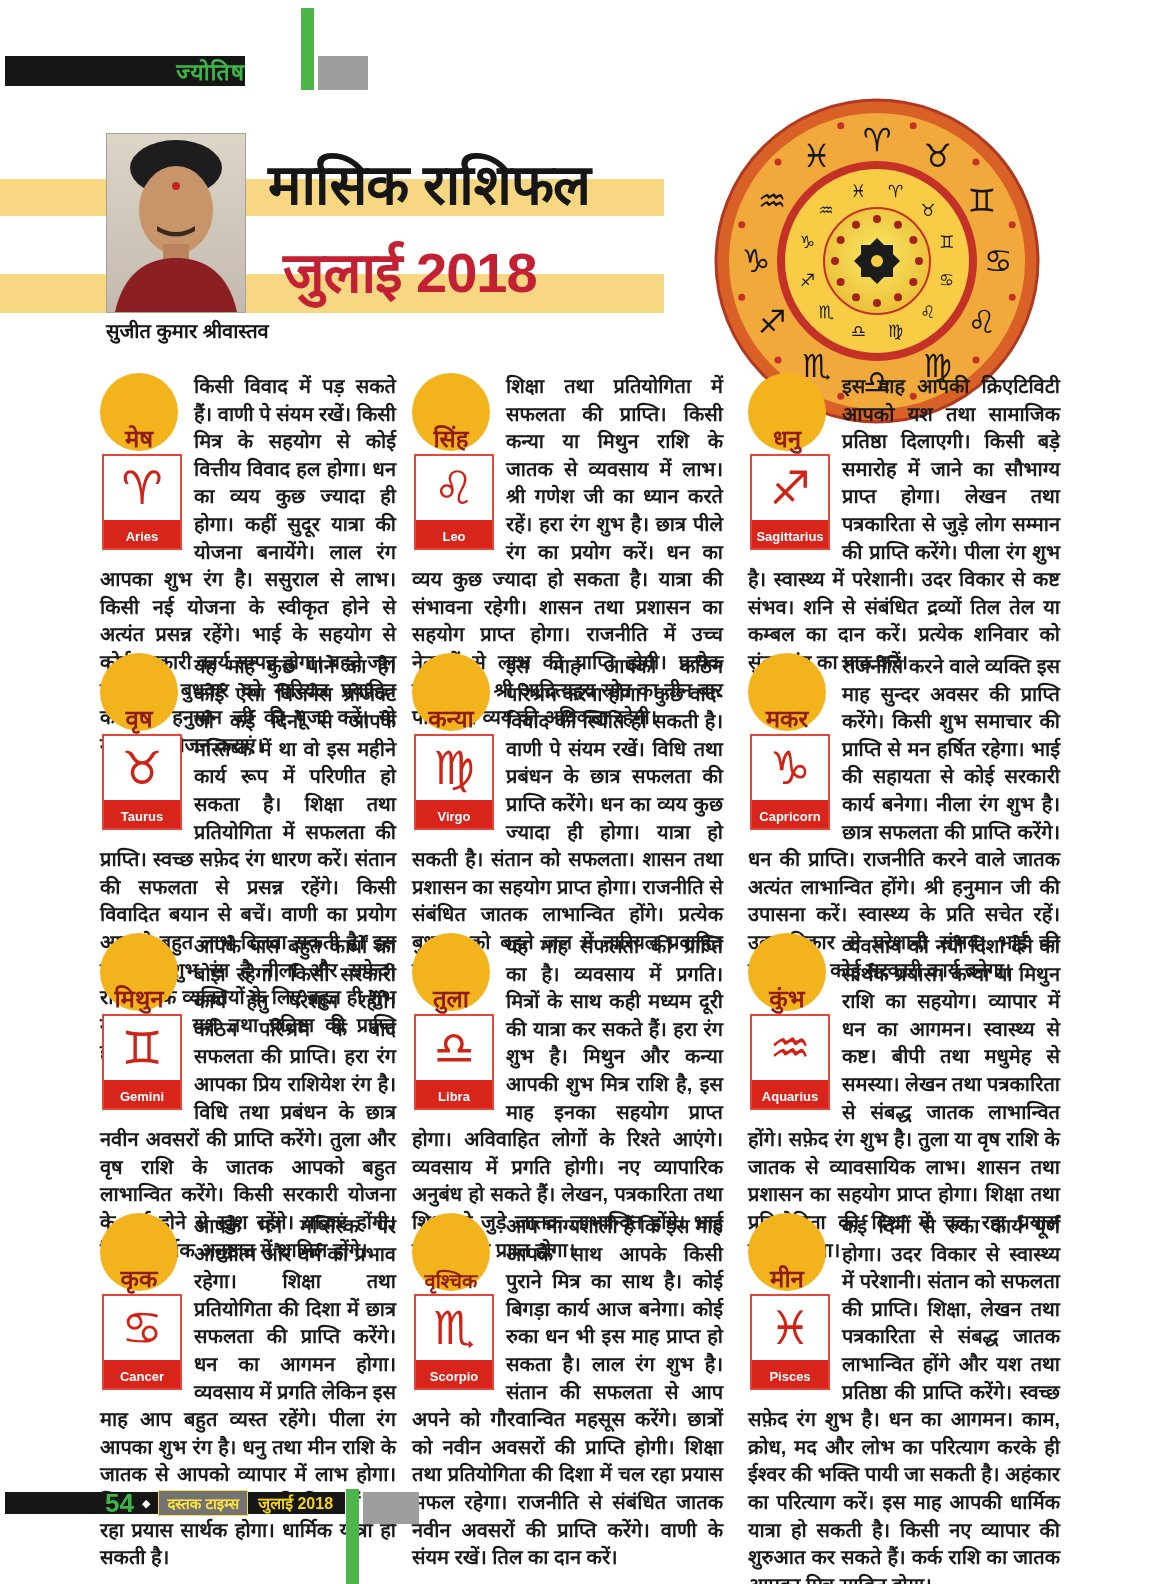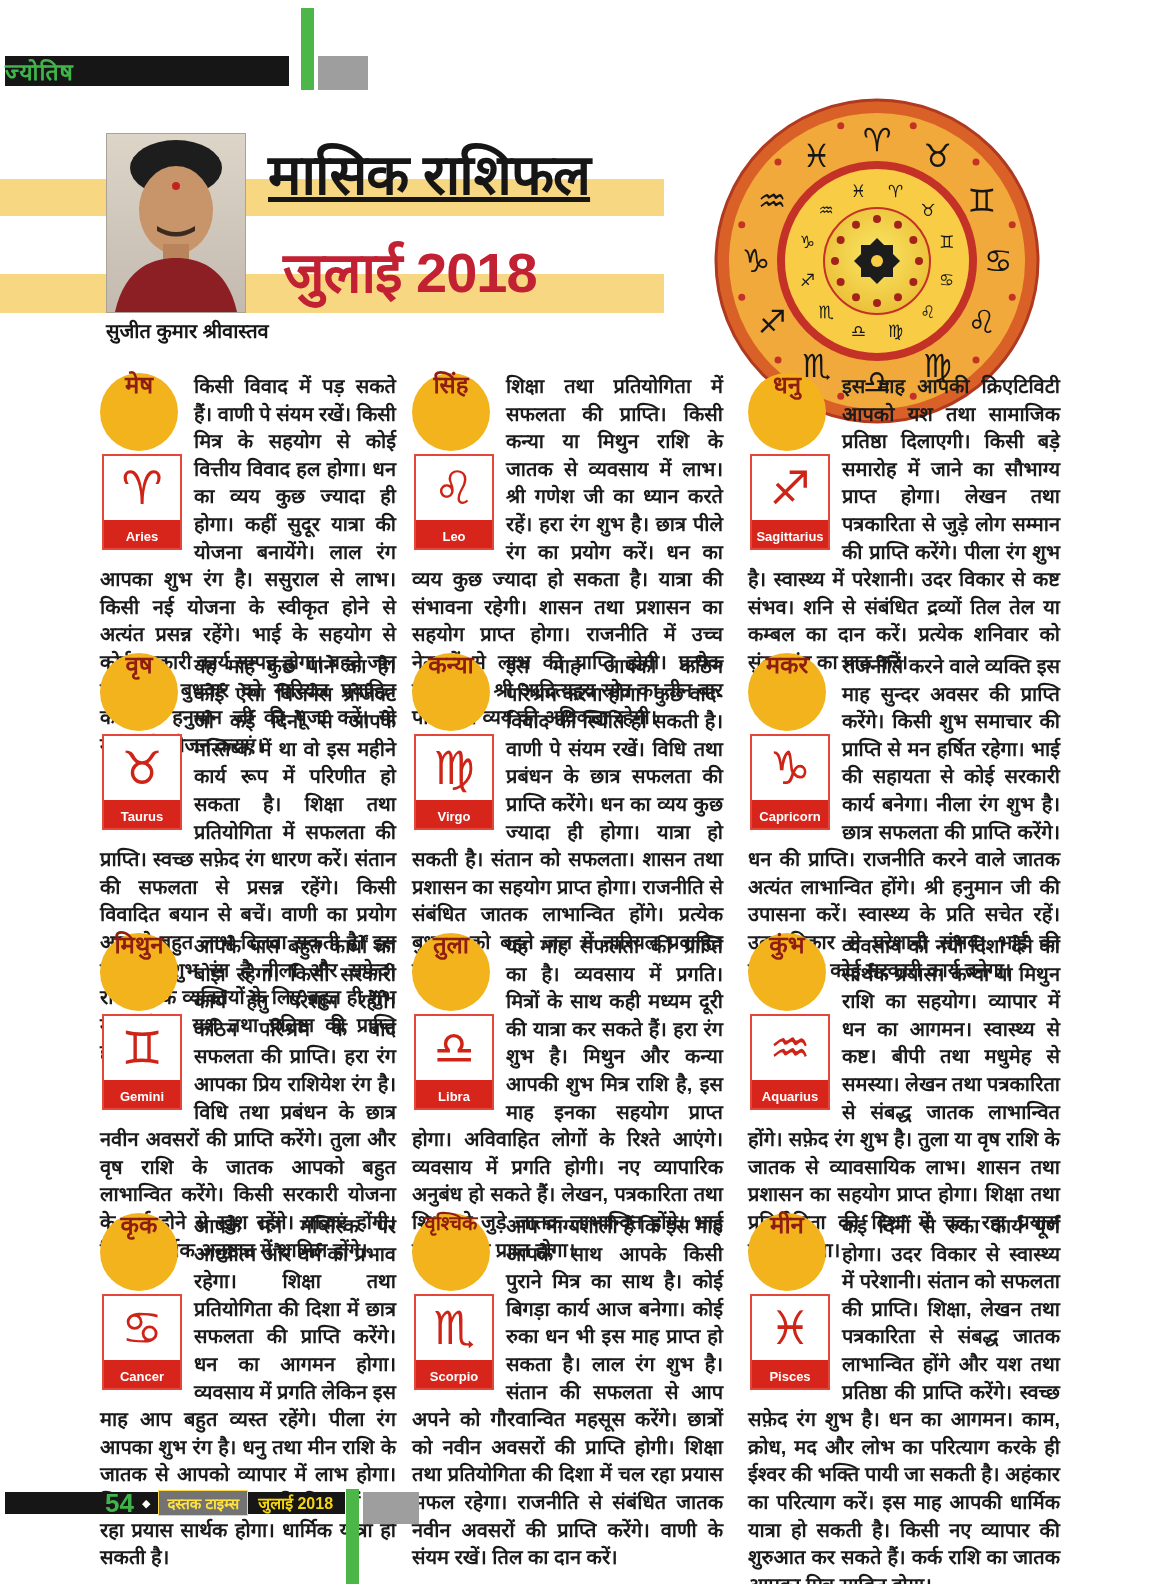--- a/index.html
+++ b/index.html
@@ -4,43 +4,43 @@
 <style>
   html,body{margin:0;padding:0;}
   body{
     width:1152px;height:1584px;position:relative;background:#ffffff;
     font-family:"Liberation Sans","DejaVu Sans",sans-serif;color:#1b1b1b;
     overflow:hidden;
   }
   .abs{position:absolute;}
 
   
-  .hdr-bar{left:5px;top:56px;width:284px;height:30px;background:#161616;
-    display:flex;align-items:center;justify-content:flex-start;}
+  .hdr-bar{left:5px;top:56px;width:240px;height:30px;background:#161616;
+    display:flex;align-items:center;justify-content:flex-end;}
   .hdr-label{color:#3fb549;font-size:23px;font-weight:bold;letter-spacing:1px;}
   .green-vbar{width:13px;background:#4cb748;}
   .gv-top{left:301px;top:8px;height:82px;}
   .gray-box{background:#9e9e9e;}
   .gb-top{left:318px;top:56px;width:50px;height:34px;}
 
   
   .yellow-band{left:0;width:664px;background:#f8d782;}
   .band1{top:179px;height:37px;}
   .band2{top:274px;height:39px;}
   .photo{left:106px;top:133px;width:138px;height:178px;border:1px solid #a9a296;background:#d9d2c6;}
-  .title1{left:268px;top:134px;font-size:56px;font-weight:900;color:#161616;letter-spacing:-1px;text-decoration:underline;}
+  .title1{left:268px;top:144px;font-size:56px;font-weight:900;color:#161616;letter-spacing:-1px;}
   .title2{left:283px;top:232px;font-size:56px;font-weight:900;color:#c22033;letter-spacing:-1px;}
   .author{left:106px;top:317px;font-size:20px;font-weight:bold;color:#161616;}
   .wheel{left:712px;top:96px;width:330px;height:330px;}
 
   
   .sign-block{position:absolute;}
   .badge-col{float:left;width:84px;margin:0 10px 4px 0;}
   .sign-circle{width:78px;height:78px;border-radius:50%;background:#f3b31c;
-    display:flex;align-items:flex-start;justify-content:center;margin-bottom:3px;}
+    display:flex;align-items:flex-end;justify-content:center;margin-bottom:3px;}
   .sign-circle span{color:#8f1d12;font-weight:900;font-size:24px;line-height:1;white-space:nowrap;}
   .sign-iconbox{width:76px;border:2px solid #e4473a;background:#fff;margin-left:2px;}
   .sign-glyph{height:64px;line-height:64px;text-align:center;font-size:46px;color:#ce2418;
     font-family:"DejaVu Sans",sans-serif;}
   .sign-en{background:#d8251c;color:#ffffff;font-size:13px;font-weight:bold;
     text-align:center;padding:9px 0 4px 0;}
   .sign-text{margin:0;font-size:20px;line-height:1.38;font-weight:600;text-align:justify;color:#1b1b1b;}
 
   
   .ftr-bar{left:5px;top:1492px;width:340px;height:22px;background:#161616;

